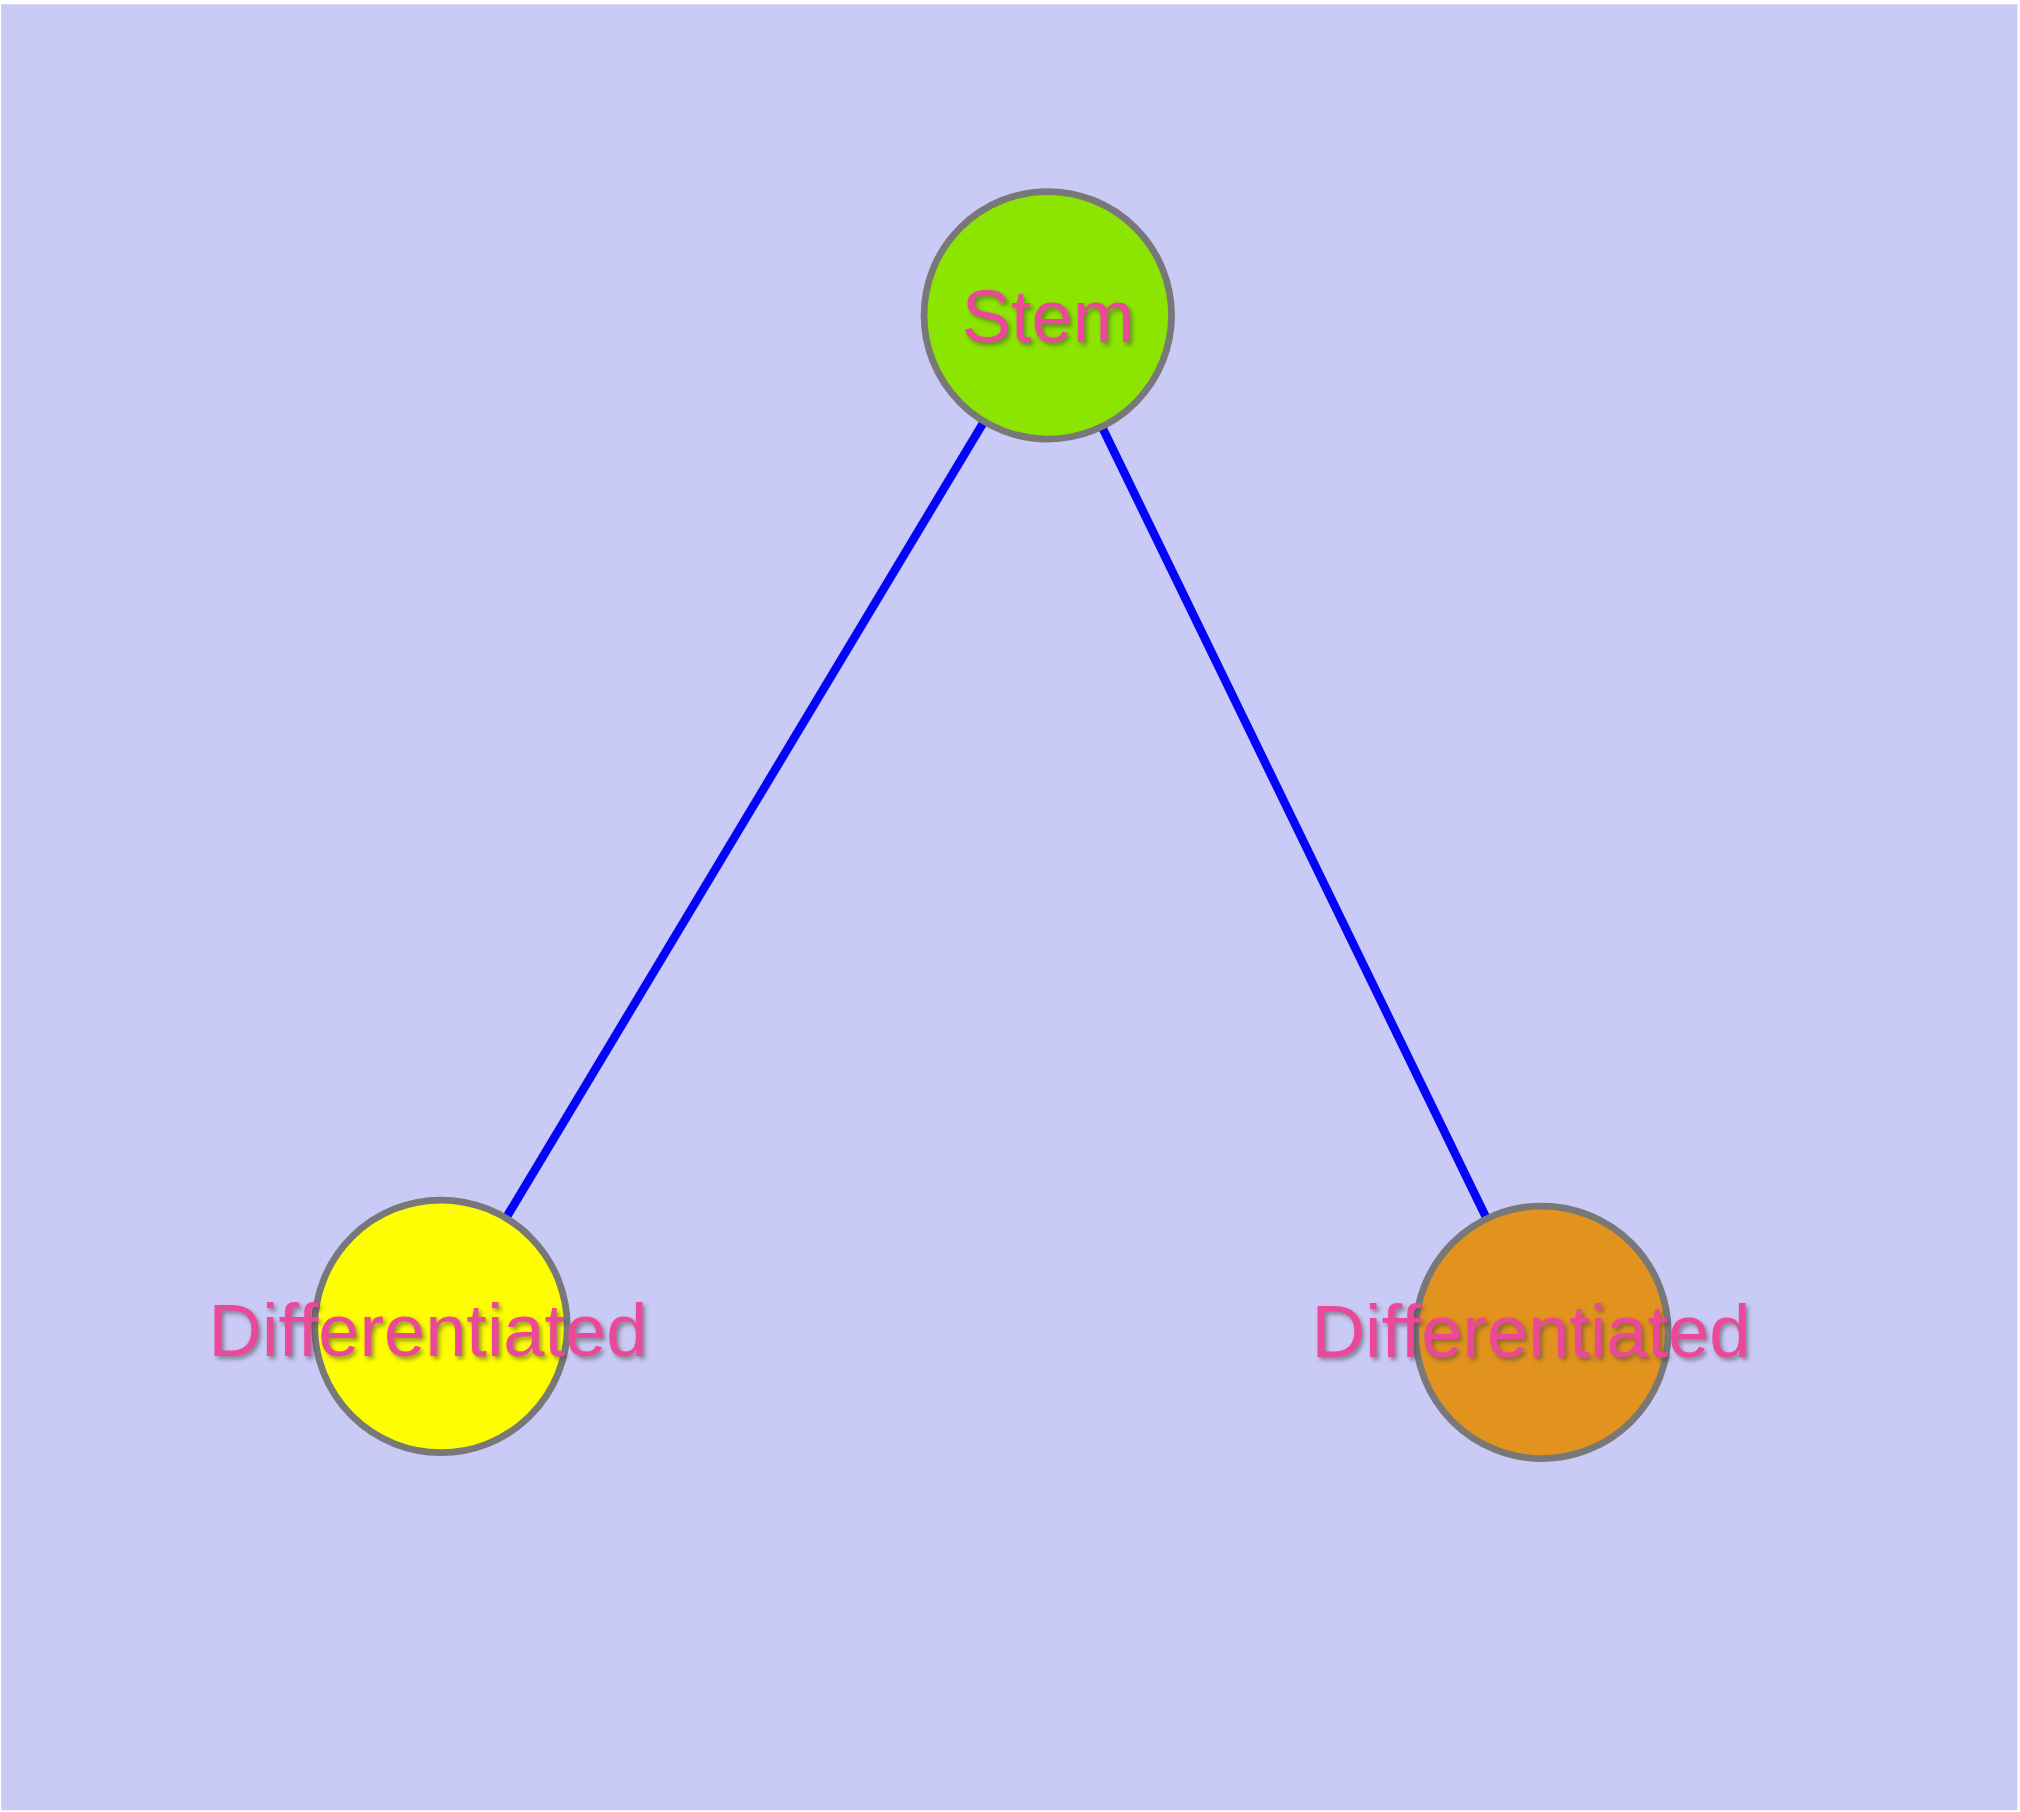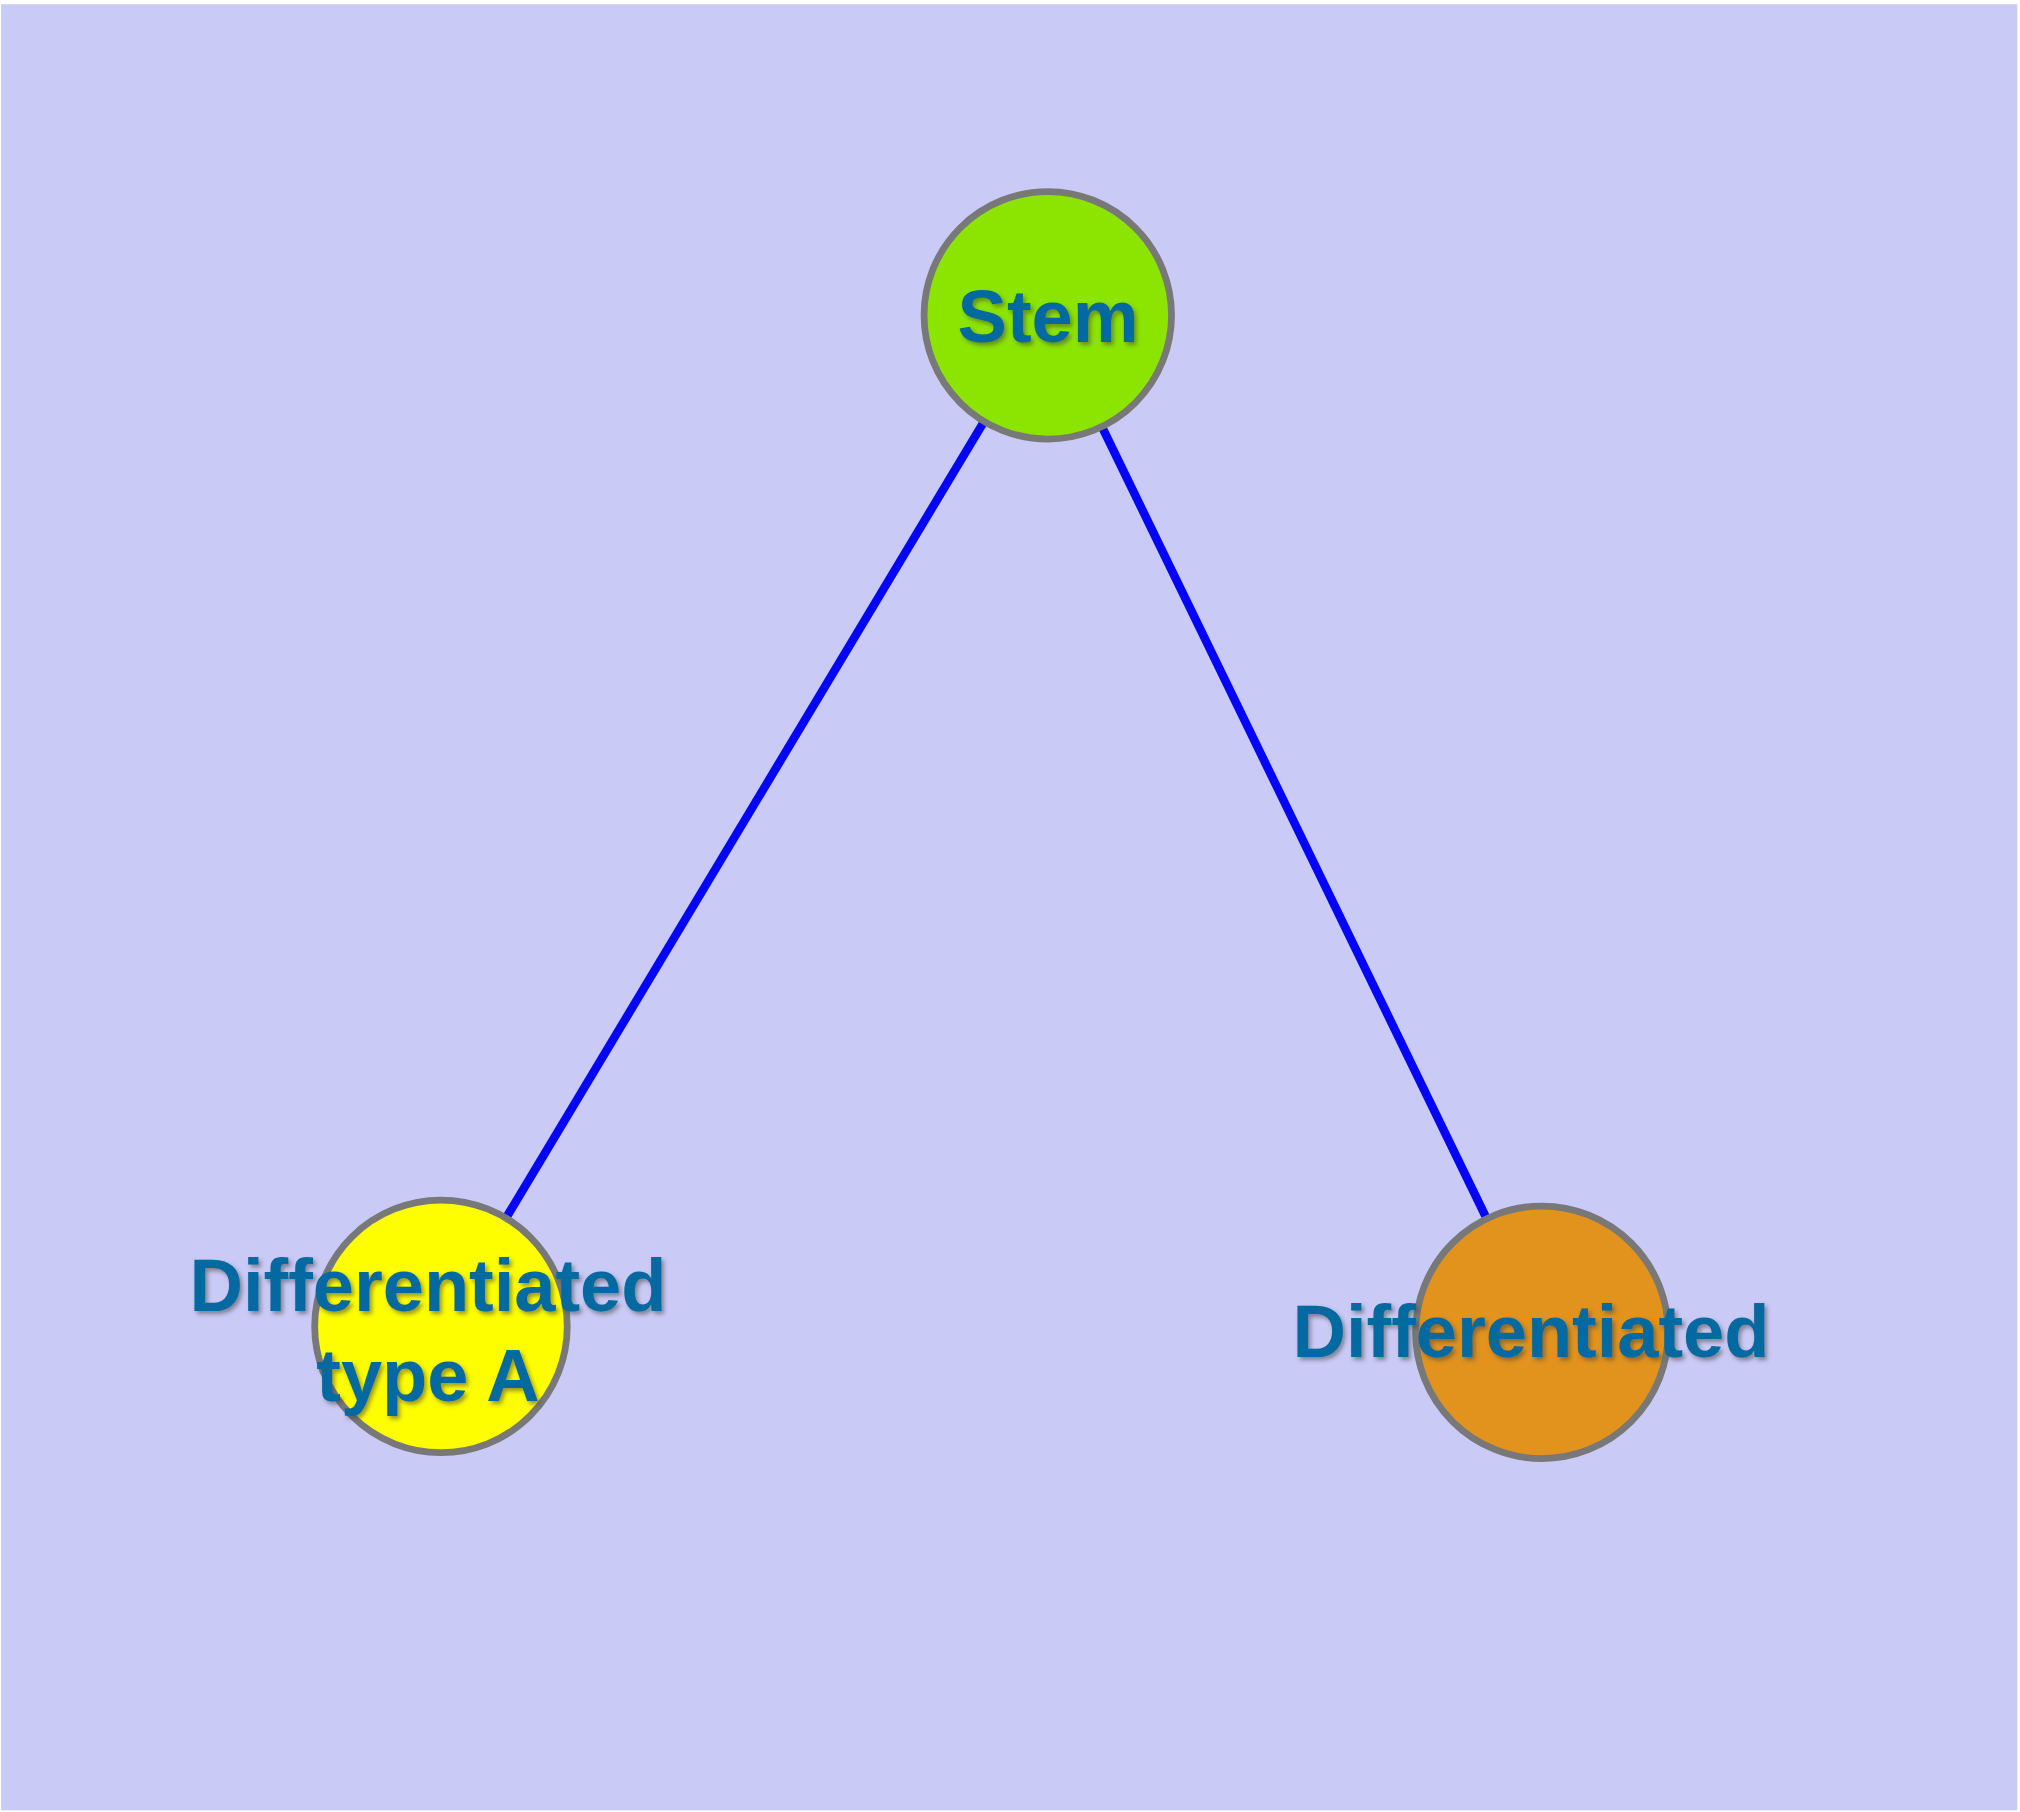--- a/index.html
+++ b/index.html
@@ -18,24 +18,24 @@
   }
   .stage svg {
     position: absolute;
     left: 0;
     top: 0;
     display: block;
   }
   .node-label {
     position: absolute;
     transform: translate(-50%, -50%);
-    font-weight: bold;
+    font-weight: normal;
     font-size: 74px;
     line-height: 90px;
-    color: #0369a1;
+    color: #ec4899;
     text-align: center;
     white-space: nowrap;
     text-shadow: 2.5px 2.5px 4.2px rgba(70, 70, 70, 0.55);
     pointer-events: none;
   }
   .label-stem   { left: 1048px; top: 317px;  }
   .label-type-a { left: 428px;  top: 1331px; }
   .label-type-b { left: 1531px; top: 1332px; }
   .label-line { display: block; }
 </style>
@@ -53,21 +53,20 @@
 
     <circle cx="1236" cy="372" r="146" stroke-width="8" fill="#8CE500" stroke="#787878"></circle>
     <circle cx="520" cy="1565" r="149" stroke-width="8" fill="#FEFE00" stroke="#787878"></circle>
     <circle cx="1819" cy="1572" r="149" stroke-width="8" fill="#E2931D" stroke="#787878"></circle>
   </svg>
 
   <div class="node-label label-stem">Stem</div>
 
   <div class="node-label label-type-a">
     <span class="label-line">Differentiated</span>
-    <span class="label-line">type A</span>
   </div>
 
   <div class="node-label label-type-b">
     <span class="label-line">Differentiated</span>
   </div>
 
 </div>
 
 
 </body></html>

